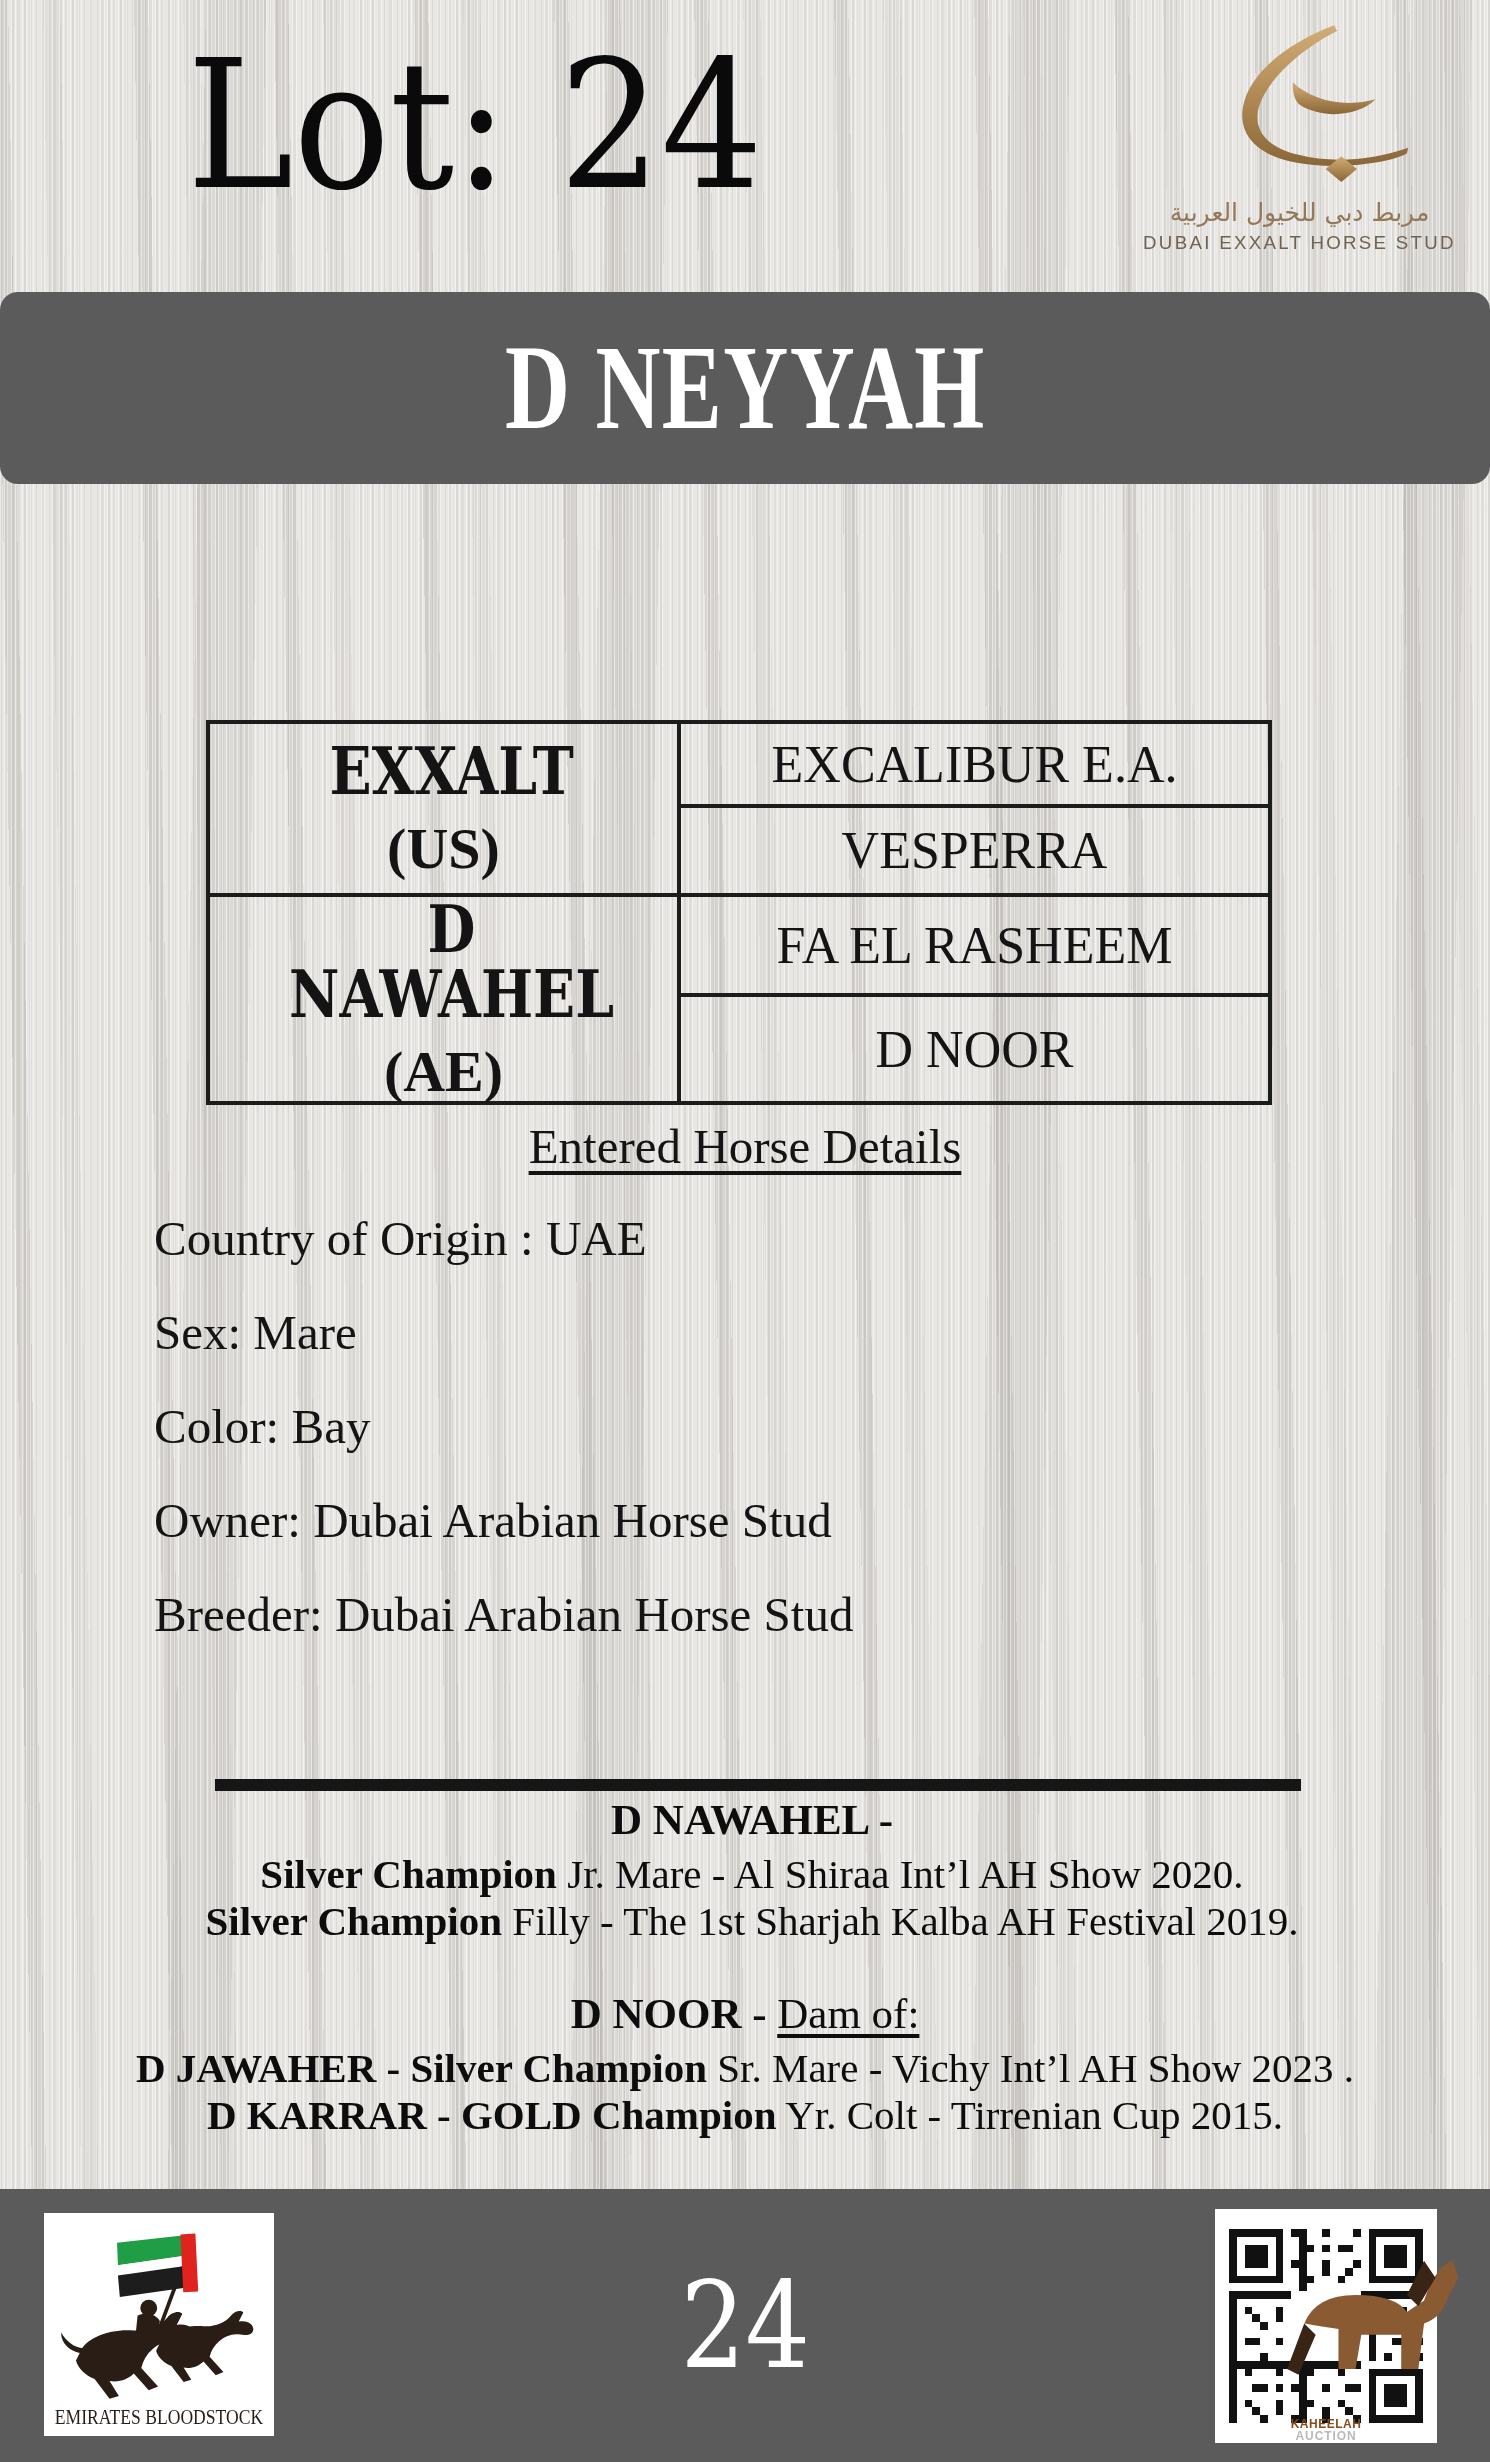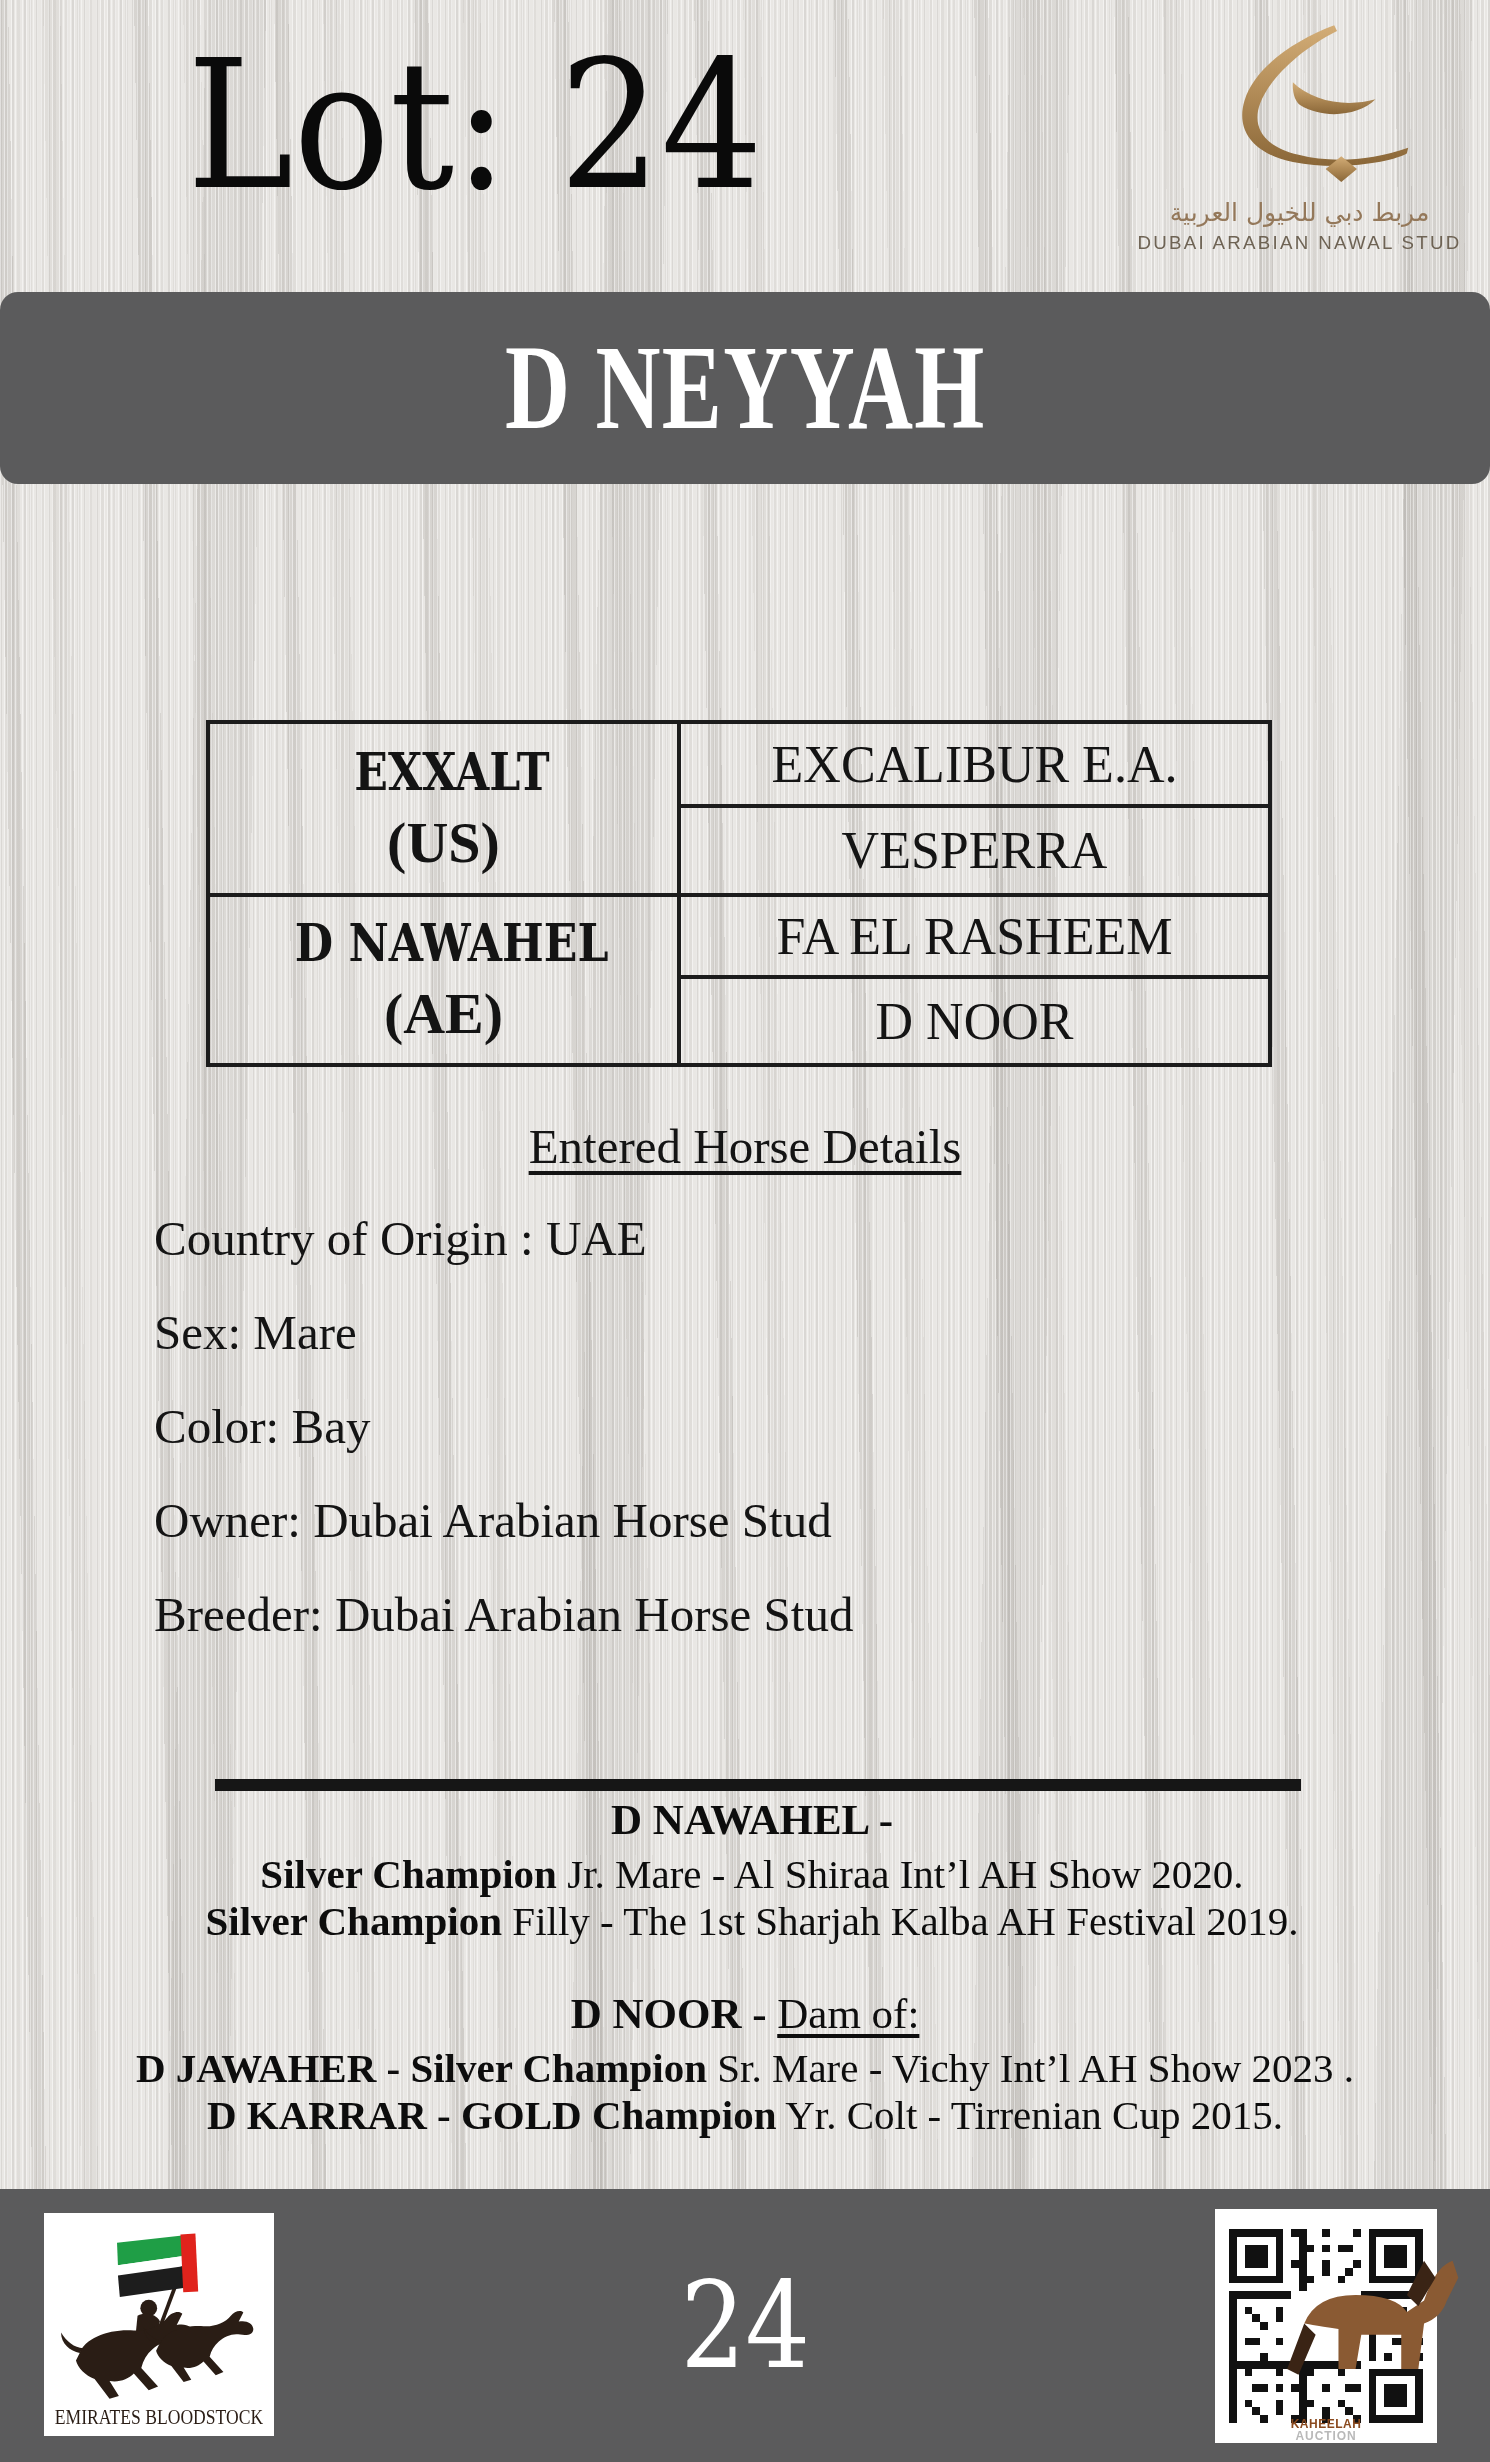--- a/index.html
+++ b/index.html
@@ -22,21 +22,21 @@
   .dahs-arabic{font-family:"DejaVu Sans",sans-serif;font-size:25px;color:#94785a;line-height:1.15;direction:rtl;}
   .dahs-english{font-family:"Liberation Sans",sans-serif;font-size:18.7px;letter-spacing:2.3px;color:#6e6354;margin-top:4.7px;}
   
   .name-banner{position:absolute;left:0;top:292px;width:100%;height:192px;background:#5b5b5c;
     display:flex;align-items:center;justify-content:center;border-radius:18px;}
   .horse-name{font-size:120px;font-weight:bold;color:#ffffff;transform:scaleX(.75);letter-spacing:1.9px;white-space:nowrap;}
   
   .pedigree{position:absolute;left:206px;top:720px;border-collapse:collapse;width:1066px;table-layout:fixed;}
   .pedigree td{border:4.7px solid #1c1c1c;text-align:center;vertical-align:middle;padding:0;}
   .pedigree .parent-cell{width:467px;font-weight:bold;}
-  .parent-name{font-size:52px;line-height:1.0;padding-left:16px;}
+  .parent-name{font-size:65px;line-height:1.0;padding-left:16px;}
   .parent-name .condensed{transform:scaleX(.85);}
   .parent-country{font-size:58px;line-height:1.0;margin-top:15px;}
   .gp-cell{font-size:52px;}
   
   .details-heading{position:absolute;left:0;top:1118px;width:100%;text-align:center;
     font-size:49px;text-decoration:underline;text-underline-offset:7.5px;}
   .details-list{position:absolute;left:154px;top:1191px;list-style:none;margin:0;padding:0;}
   .details-list li{height:94px;display:flex;align-items:center;font-size:49px;white-space:nowrap;}
   
   .divider{position:absolute;left:215px;top:1779px;width:1086px;height:12px;background:#161616;}
@@ -74,21 +74,21 @@
           <stop offset="0" stop-color="#d3ad77"></stop>
           <stop offset=".5" stop-color="#b08a56"></stop>
           <stop offset="1" stop-color="#8a6738"></stop>
         </linearGradient>
       </defs>
       <path fill="url(#gold)" d="M208,6 C150,28 96,66 82,112 C70,152 92,186 150,198 C220,212 294,196 310,186 L312,178 C260,196 205,200 158,188 C108,176 92,148 104,116 C116,82 160,40 212,14 Z"></path>
       <path fill="url(#gold)" d="M150,86 C176,112 224,122 266,110 C242,134 192,138 160,118 C152,112 149,98 150,86 Z"></path>
       <path fill="url(#gold)" d="M196,208 L218,190 L240,208 L218,226 Z"></path>
     </svg>
     <div class="dahs-arabic">مربط دبي للخيول العربية</div>
-    <div class="dahs-english">DUBAI ARABIAN NAWAL STUD</div>
+    <div class="dahs-english">DUBAI EXXALT HORSE STUD</div>
   </div>
 
   <div class="name-banner">
     <span class="horse-name">D NEYYAH</span>
   </div>
 
   <table class="pedigree">
     <tbody>
         <tr style="height:84px;">
       <td class="parent-cell" rowspan="2">

